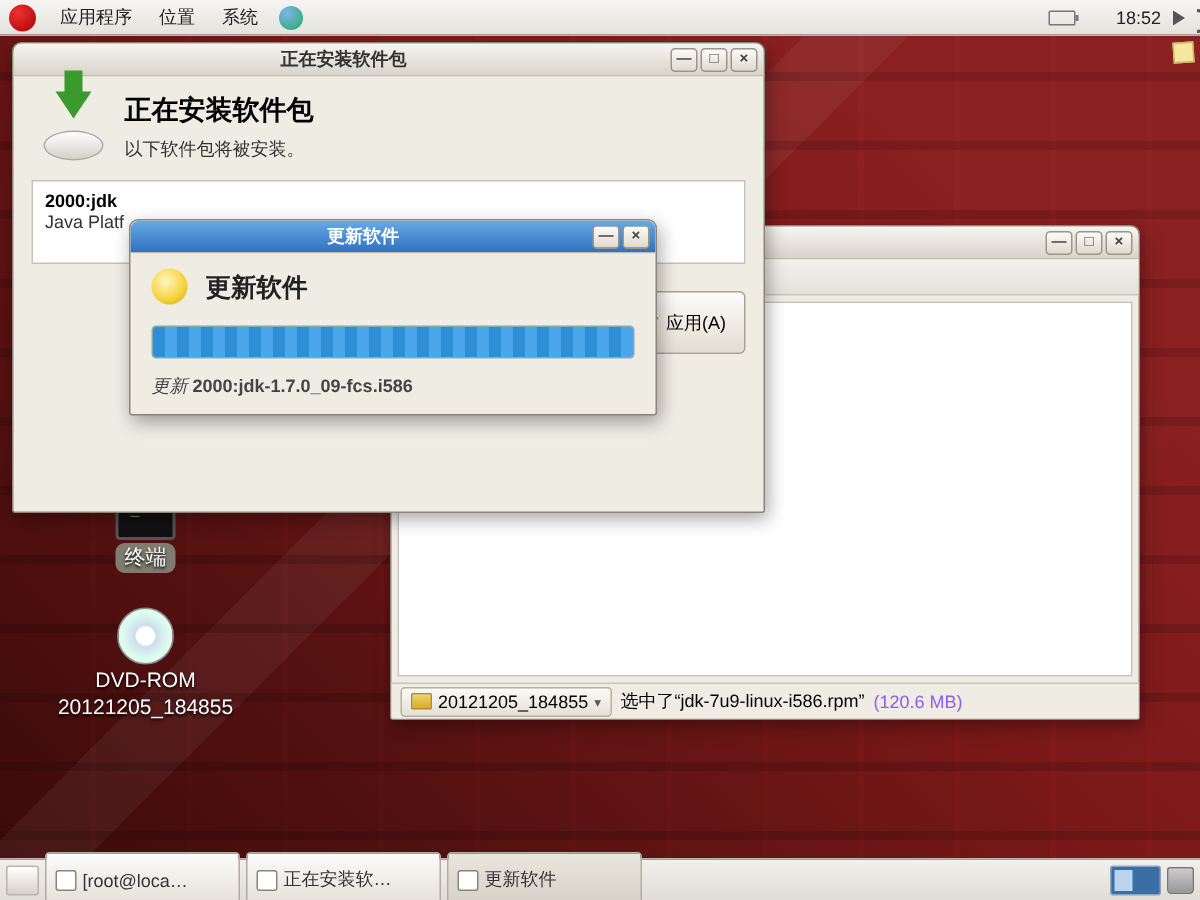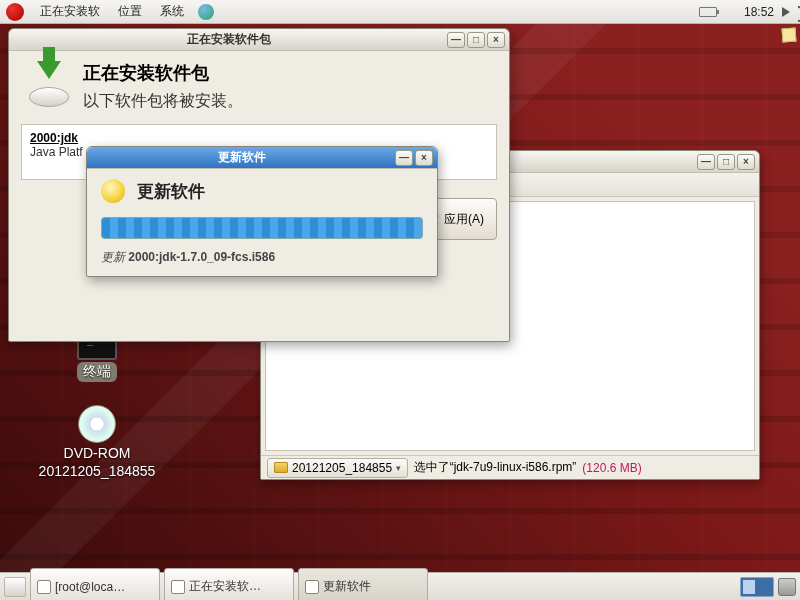--- a/index.html
+++ b/index.html
@@ -91,47 +91,47 @@
   .terminal-ico{width:40px;height:30px;border:2px solid #555;border-radius:3px;background:#111;color:#7f7;font:10px monospace;padding:2px;}
   .dvd-ico{width:38px;height:38px;border-radius:50%;background:radial-gradient(circle,#fff 0 6px,#cde 7px,#dfe 16px,#edc 24px,#dde 38px);border:1px solid #888;}
 
   
   .install-header{display:flex;gap:12px;align-items:flex-start;padding:10px 16px 6px;}
   .big-download-ico{width:46px;height:46px;position:relative;flex-shrink:0;}
   .big-download-ico .disk{position:absolute;bottom:0;left:4px;width:40px;height:20px;border-radius:50%;background:linear-gradient(#fff,#d4d0c6);border:1px solid #aaa;}
   .big-download-ico .arrow{position:absolute;top:0;left:12px;width:0;height:0;border-left:12px solid transparent;border-right:12px solid transparent;border-top:18px solid #3a9a2e;}
   .big-download-ico .arrow::before{content:"";position:absolute;top:-32px;left:-6px;width:12px;height:16px;background:#3a9a2e;}
   .install-title{font-size:18px;font-weight:bold;margin-bottom:6px;}
-  .install-sub{font-size:16px;color:#333;}
+  .install-sub{font-size:12px;color:#333;}
   .pkg-list{margin:6px 12px 10px;border:1px solid #c6c2b7;background:#fff;padding:6px 8px;height:56px;}
-  .pkg-name{font-weight:bold;text-decoration:underline;}
+  .pkg-name{font-weight:bold;}
   .pkg-desc{color:#333;}
 
   
   .lightbulb{width:24px;height:24px;border-radius:50%;background:radial-gradient(circle at 40% 35%,#fff6c0,#f4d23a 60%,#caa50a);flex-shrink:0;}
   .progress{height:22px;border:1px solid #8aa;border-radius:3px;background:linear-gradient(#cfeaf6,#e4f3fb);overflow:hidden;}
   .progress-fill{height:100%;width:100%;background:repeating-linear-gradient(90deg,#2f8fd6 0 8px,#4aa6e8 8px 16px);}
   .btn-row{display:flex;gap:10px;justify-content:flex-end;padding:8px 12px 10px;}
   .btn{display:flex;align-items:center;gap:4px;height:42px;padding:0 12px;background:linear-gradient(#fdfcf9,#e2ddd1);border:1px solid #a8a397;border-radius:4px;}
   .x-ico{color:#c22;font-weight:bold;font-size:13px;}
   .check-ico{color:#28882a;font-weight:bold;font-size:13px;}
 
   .folder-chip{display:flex;align-items:center;gap:4px;height:20px;padding:0 6px;background:linear-gradient(#fbfaf6,#e4e0d4);border:1px solid #b4afa2;border-radius:3px;}
   .folder-ico{width:14px;height:11px;background:linear-gradient(#f4d36a,#d9ab2a);border-radius:1px;border:1px solid #b88b1a;}
   .dropdown-arrow{font-size:9px;color:#555;}
-  .dim{color:#be185d;}
+  .dim{color:#8b5cf6;}
 </style>
 </head>
 <body>
 
 <div class="wallpaper"></div>
 
 <div class="panel">
   <div class="panel-logo"></div>
-  <div class="panel-menu">正在安装软</div>
+  <div class="panel-menu">应用程序</div>
   <div class="panel-menu">位置</div>
   <div class="panel-menu">系统</div>
   <div class="globe-ico" style="margin-left:4px;"></div>
   <div class="panel-spacer"></div>
   <div class="panel-tray">
     <div class="battery-ico"></div>
     <span class="clock">18:52</span>
     <div class="speaker-ico"></div>
   </div>
 </div>

